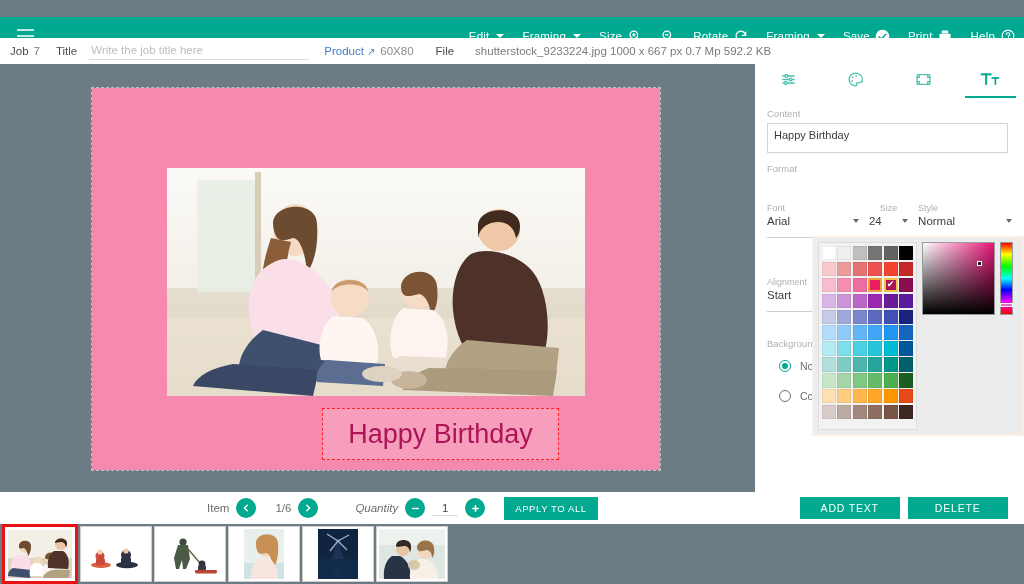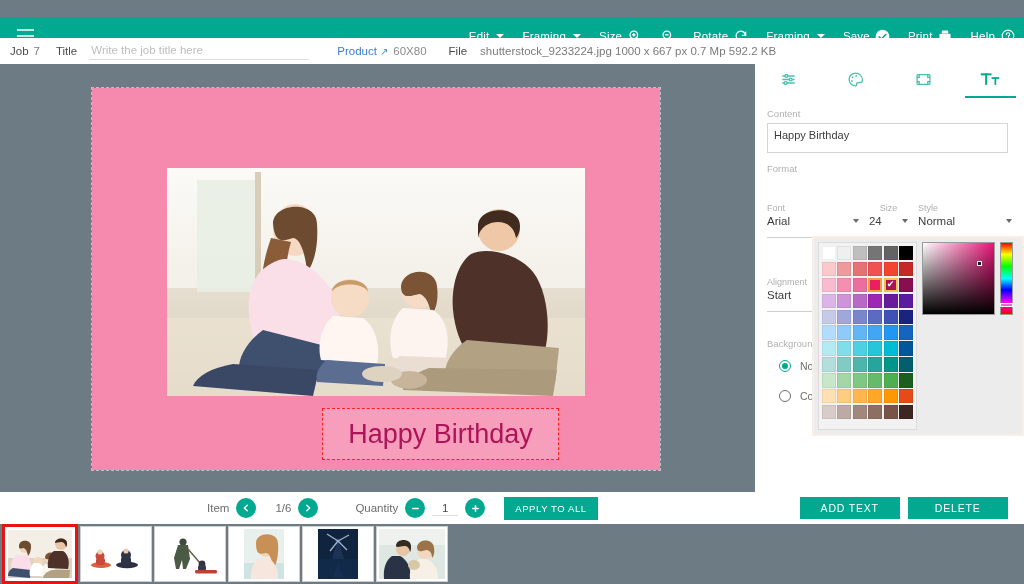--- a/index.html
+++ b/index.html
@@ -41,25 +41,25 @@
   }
   .jb-lab{color:#4a4a4a;margin-left:10px;}
   .jb-val{color:#7b7b7b;margin-left:5px;}
   .title-wrap{margin-left:12px;display:flex;align-items:center;}
   .title-input{
     width:218px;border:none;border-bottom:1px solid #dddddd;outline:none;
     font-family:"Liberation Sans",sans-serif;font-size:11.5px;color:#555;
     padding:2px 0 3px 2px;background:transparent;
   }
   .title-input::placeholder{color:#bdbdbd;}
-  .product-link{color:#3c7fd0;margin-left:28px;cursor:pointer;}
+  .product-link{color:#3c7fd0;margin-left:15px;cursor:pointer;}
   .ext-ic{margin-left:3px;color:#3c7fd0;font-size:10px;}
   .muted{color:#8b8b8b;margin-left:5px;}
   .file-lab{margin-left:22px;color:#4a4a4a;}
-  .file-val{margin-left:13px;color:#7b7b7b;}
+  .file-val{margin-left:21px;color:#7b7b7b;}
 
   
   .workspace{
     position:absolute;left:0;top:64px;width:755px;height:428px;background:#6d7b85;
   }
   .mat{
     position:absolute;left:92px;top:24px;width:568px;height:382px;
     background:#f589ae;outline:1px dashed #b9c2c8;
   }
   .photo{
@@ -368,21 +368,21 @@
       <svg width="8" height="8" viewBox="0 0 10 10" fill="none" stroke="#fff" stroke-width="1.8" stroke-linecap="round">
           <path d="M6.5 1.5 L3 5 L6.5 8.5"></path>
         </svg>
     </span>
     <span class="pager">1/6</span>
     <span class="rbtn">
       <svg width="8" height="8" viewBox="0 0 10 10" fill="none" stroke="#fff" stroke-width="1.8" stroke-linecap="round">
           <path d="M3.5 1.5 L7 5 L3.5 8.5"></path>
         </svg>
     </span>
-    <span class="c-lab" style="margin-left:30px;">Quantity</span>
+    <span class="c-lab" style="margin-left:30px;font-style:italic;">Quantity</span>
     <span class="rbtn">
       <svg width="9" height="9" viewBox="0 0 10 10" stroke="#fff" stroke-width="1.8" stroke-linecap="round">
           <line x1="2" y1="5" x2="8" y2="5"></line>
         </svg>
     </span>
     <input class="qty-input" type="text" value="1" style="">
     <span class="rbtn">
       <svg width="9" height="9" viewBox="0 0 10 10" stroke="#fff" stroke-width="1.8" stroke-linecap="round">
           <line x1="2" y1="5" x2="8" y2="5"></line>
           <line x1="5" y1="2" x2="5" y2="8"></line>

